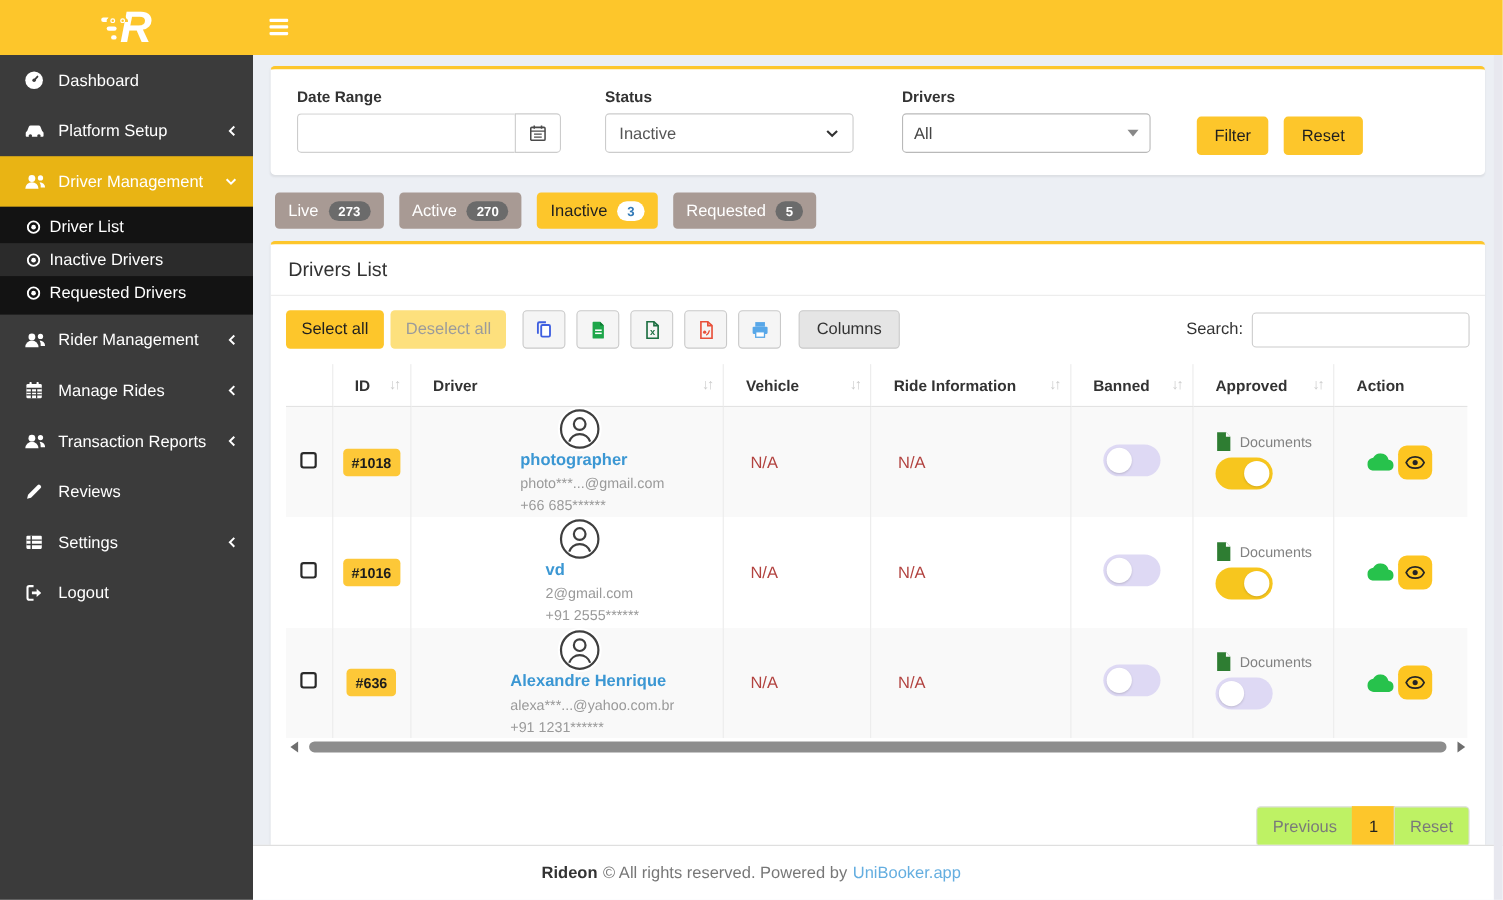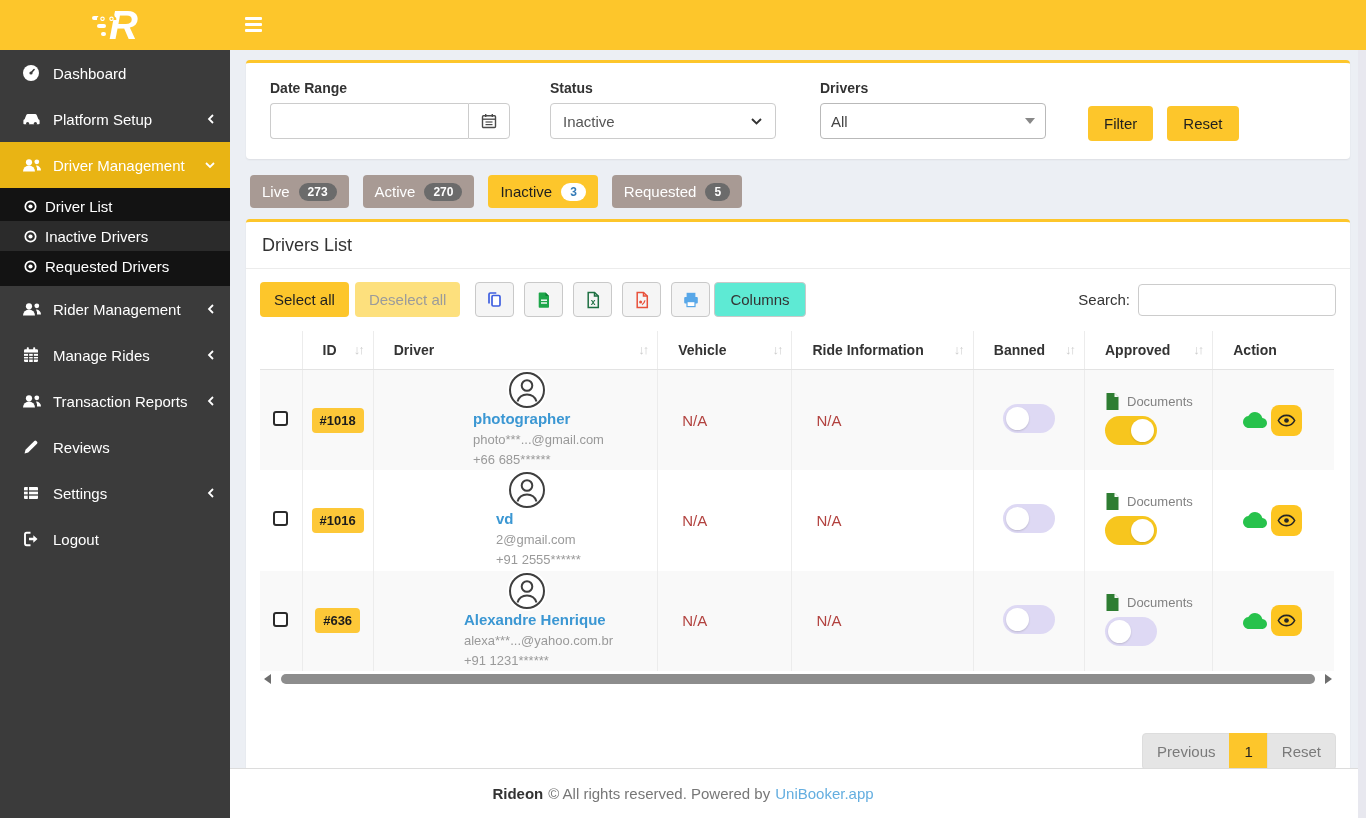--- a/index.html
+++ b/index.html
@@ -67,21 +67,21 @@
   .tab.active .count { background:#fff; color:#337ab7; }
 
   
   .panel { margin-top:11px; padding-bottom:32px; }
   .panel-header { padding:13px 16px 12px; font-size:18px; color:#333; border-bottom:1px solid #ececec; }
   .toolbar { display:flex; align-items:center; padding:13px 14px 12px; }
   .btn-selectall { background:#fdc62b; color:#1f1f1f; padding:9px 14px; }
   .btn-deselect { background:#fde07d; color:#9b9b9b; padding:9px 14px; margin-left:6px; }
   .icon-btn { width:39px; height:35px; background:#f5f5f5; border:1px solid #c9c9c9; border-radius:4px; display:flex; align-items:center; justify-content:center; margin-left:10px; cursor:pointer; }
   .icon-btn:first-of-type { margin-left:15px; }
-  .btn-columns { background:#5eead4; border:1px solid #c9c9c9; color:#333; padding:0 15px; height:35px; border-radius:4px; margin-left:4px; }
+  .btn-columns { background:#e5e5e5; border:1px solid #c9c9c9; color:#333; padding:0 15px; height:35px; border-radius:4px; margin-left:16px; }
   .search-wrap { margin-left:auto; display:flex; align-items:center; font-size:15px; color:#333; }
   .search-wrap input { width:198px; height:32px; border:1px solid #ccc; border-radius:4px; margin-left:8px; padding:0 8px; font-size:14px; outline:none; }
 
   
   table.drivers { width:1074px; margin:2px 14px 0; border-collapse:collapse; table-layout:fixed; }
   .drivers th { font-size:14px; font-weight:bold; color:#333; text-align:left; padding:11px 10px 11px 20px; border-bottom:1px solid #e3e3e3; white-space:nowrap; }
   .drivers th .sort { float:right; color:#ccc; font-size:13px; letter-spacing:-2px; font-weight:normal; cursor:pointer; }
   .drivers th + th, .drivers td + td { border-left:1px solid #ececec; }
   .drivers td { height:77px; vertical-align:middle; font-size:15px; }
   .drivers tbody tr:nth-child(odd) { background:#f9f9f9; }
@@ -113,21 +113,21 @@
   
   .hscroll { position:relative; margin:0 14px; height:16px; background:#fff; }
   .hs-thumb { position:absolute; top:3px; left:21px; right:21px; height:10px; border-radius:5px; background:#8d8d8d; cursor:grab; }
   .hs-arrow { position:absolute; top:3px; width:0; height:0; cursor:pointer; }
   .hs-left { left:4px; border-top:5px solid transparent; border-bottom:5px solid transparent; border-right:7px solid #6e6e6e; }
   .hs-right { right:4px; border-top:5px solid transparent; border-bottom:5px solid transparent; border-left:7px solid #6e6e6e; }
 
   
   .pagination-row { display:flex; justify-content:flex-end; padding:46px 14px 0; }
   .pagination { display:flex; }
-  .pg { border:1px solid #ddd; background:#e5e5e5; color:#7a7a7a; font-size:15px; padding:9px 14px; cursor:pointer; margin-left:-1px; }
+  .pg { border:1px solid #ddd; background:#bef264; color:#7a7a7a; font-size:15px; padding:9px 14px; cursor:pointer; margin-left:-1px; }
   .pg.first { border-radius:4px 0 0 4px; margin-left:0; }
   .pg.last { border-radius:0 4px 4px 0; }
   .pg.active { background:#fdc62b; border-color:#fdc62b; color:#1f1f1f; }
 
   
   .footer { position:absolute; left:0; right:0; top:768px; height:50px; background:#fff; border-top:1px solid #dcdcdc; display:flex; align-items:center; justify-content:center; font-size:15px; color:#777; z-index:2; }
   .footer b { color:#333; margin-right:5px; }
   .footer a { color:#64aee0; margin-left:5px; cursor:pointer; }
 
   

